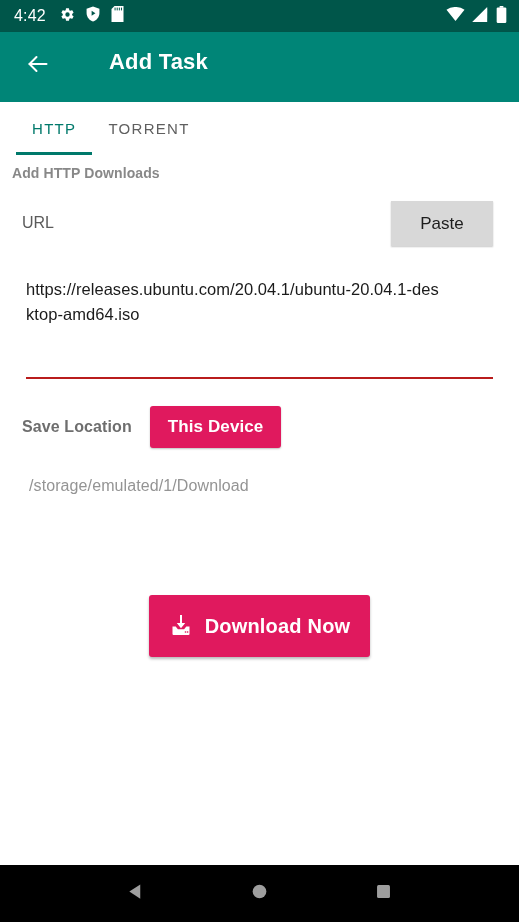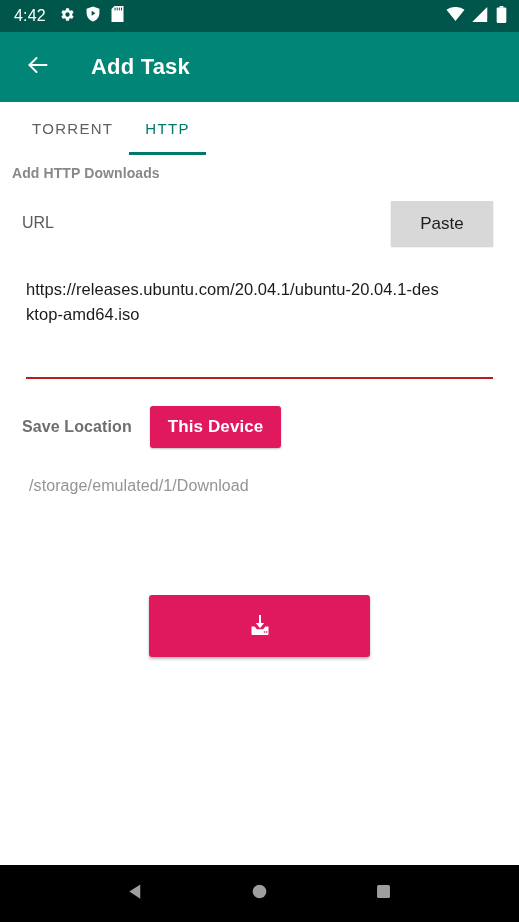--- a/index.html
+++ b/index.html
@@ -27,23 +27,24 @@
   .sb-clock { font-size:16px; letter-spacing:.2px; line-height:1; }
   .sb-left-icons { display:flex; align-items:center; gap:11px; margin-left:14px; }
   .sb-spacer { flex:1 1 auto; }
   .sb-right-icons { display:flex; align-items:center; gap:7px; }
   .sb-icon { display:block; }
 
   
   .appbar {
     height:70px; flex:0 0 70px;
     background:#008577;
-    display:flex; align-items:center;
+    display:flex; 
     padding:17px 20px;
     box-shadow:0 1px 2px rgba(0,0,0,.12);
+    gap:18px;
   }
   .back-btn {
     width:34px; height:34px;
     display:flex; align-items:center; justify-content:center;
     cursor:pointer;
   }
   .appbar-title {
     color:#ffffff;
     font-size:22px;
     font-weight:bold;
@@ -258,25 +259,25 @@
         <svg width="27" height="24" viewBox="0 0 24 24" fill="none" stroke="#ffffff" stroke-width="2" stroke-linecap="round" stroke-linejoin="round">
           <line x1="21" y1="12" x2="4" y2="12"></line>
           <polyline points="11,5 4,12 11,19"></polyline>
         </svg>
       </span>
     </div>
     <div class="appbar-title">Add Task</div>
   </div>
 
   <div class="tabs">
+    <div class="tab active">
+      <span>HTTP</span>
+    </div>
     <div class="tab">
       <span>TORRENT</span>
-    </div>
-    <div class="tab active">
-      <span>HTTP</span>
     </div>
   </div>
 
   <div class="content">
 
     <div class="section-title">Add HTTP Downloads</div>
 
     <div class="url-row">
       <div class="url-label">URL</div>
       <button class="paste-btn">Paste</button>
@@ -296,20 +297,21 @@
     <div class="download-wrap">
       <button class="download-btn">
         <span>
           <svg width="24" height="24" viewBox="0 0 24 24" fill="#ffffff">
             <path d="M11 2h2v8h3.2L12 15.2 7.8 10H11V2z"></path>
             <path d="M3.5 13.5h3.2l2.2 2.8h6.2l2.2-2.8h3.2V21a1 1 0 0 1-1 1h-15a1 1 0 0 1-1-1v-7.5z"></path>
             <rect x="15.8" y="18.3" width="1.4" height="1.4" fill="#e0195e"></rect>
             <rect x="17.9" y="18.3" width="1.4" height="1.4" fill="#e0195e"></rect>
           </svg>
         </span>
+        <span class="dl-label">Download Now</span>
       </button>
     </div>
 
   </div>
 
   <div class="navbar">
     <div class="nav-btn">
       <span>
         <svg width="19" height="19" viewBox="0 0 20 20" fill="#9e9e9e">
           <path d="M15 2.5L3.5 10 15 17.5z"></path>

